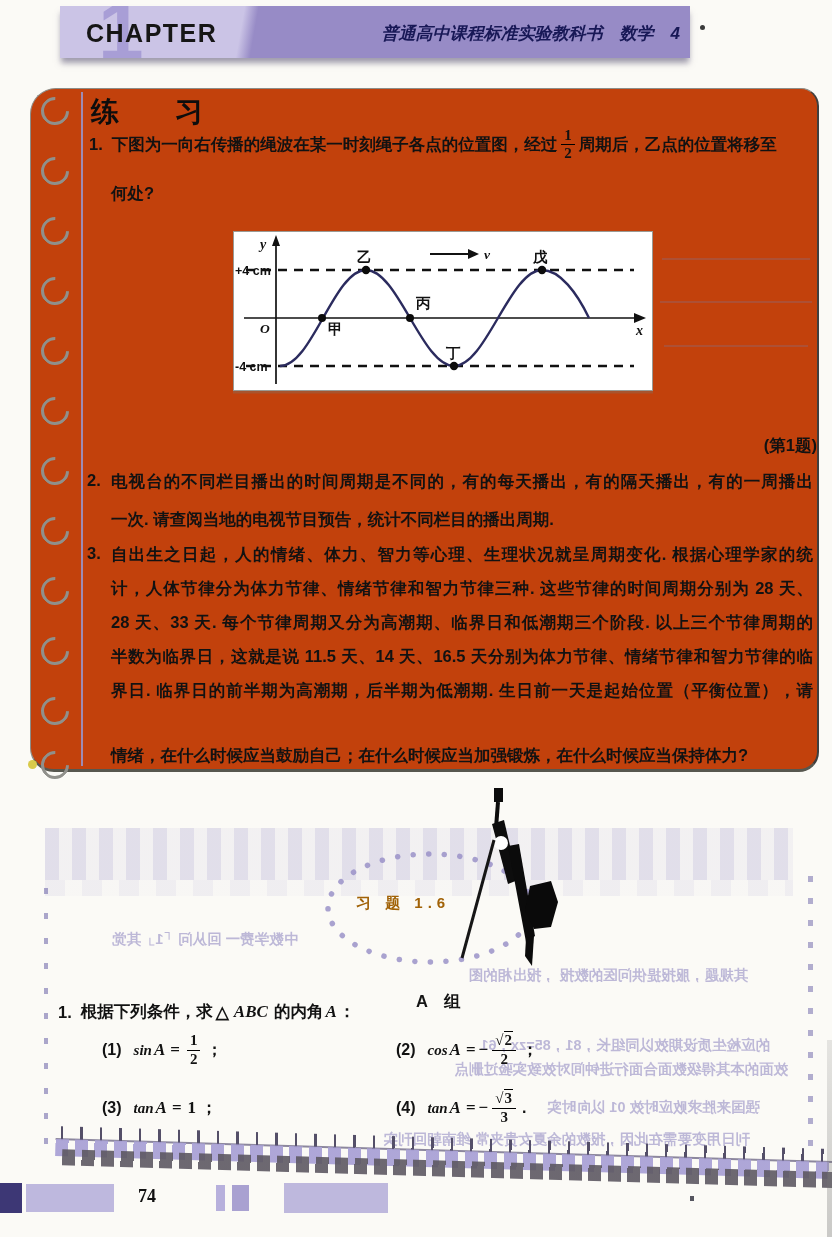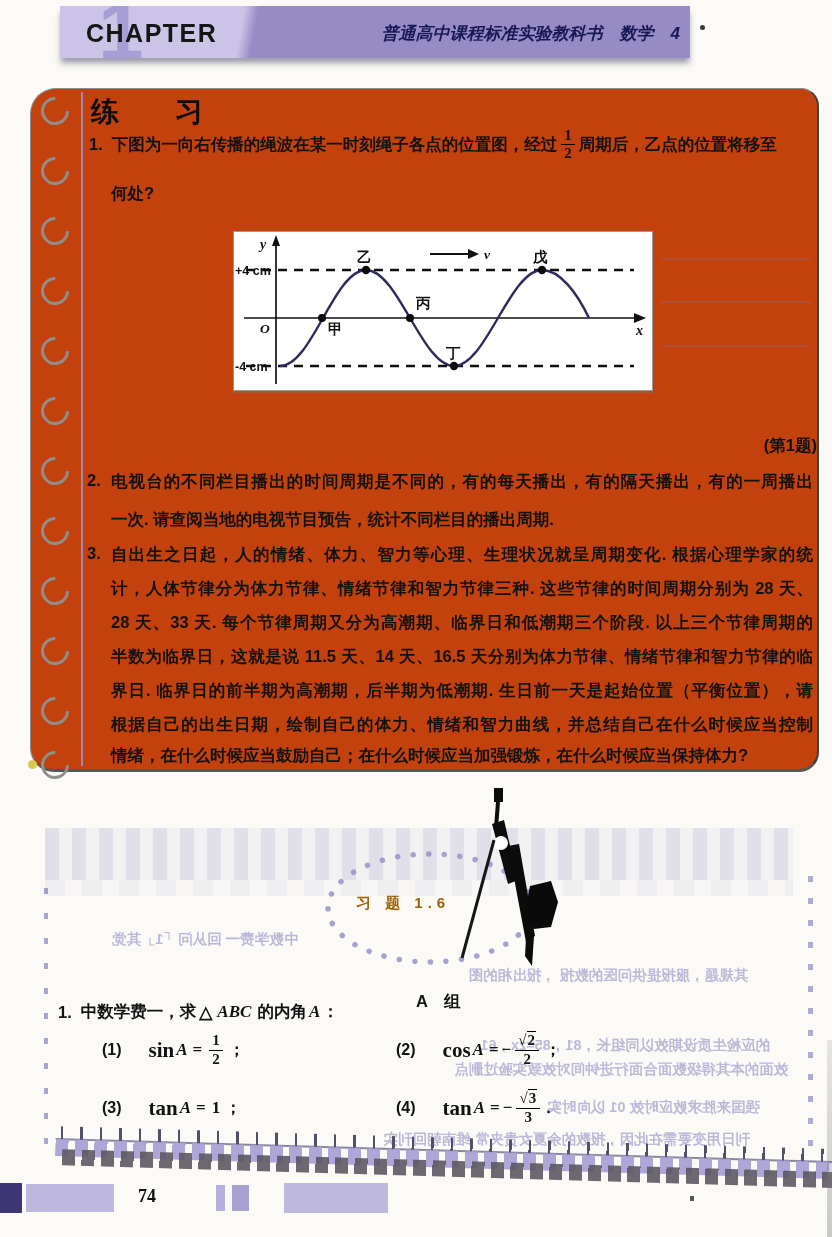--- a/index.html
+++ b/index.html
@@ -51,21 +51,21 @@
   .bt{position:absolute;transform:scaleX(-1);color:#8078ba;opacity:.5;font-size:14.5px;
        font-weight:600;filter:blur(.4px);white-space:nowrap;overflow:hidden;}
   .ex-title{position:absolute;left:356px;top:894px;font-size:15px;font-weight:900;
        letter-spacing:5px;color:#a16207;}
   .ex-group{position:absolute;left:416px;top:991px;font-size:16.5px;font-weight:800;
        letter-spacing:6px;color:#141414;}
   .stem{position:absolute;left:58px;top:1001px;display:flex;align-items:center;
        font-size:16.5px;font-weight:700;white-space:nowrap;}
   .exitem{position:absolute;display:flex;align-items:center;height:48px;
        font-size:16px;font-weight:600;white-space:nowrap;}
-  .mfunc{font-family:"Liberation Serif",serif;font-size:21px;font-weight:600;margin-left:17px;}
+  .mfunc{font-family:"Liberation Serif",serif;font-size:15px;font-weight:600;margin-left:2px;font-style:italic;}
   .mvar{font-family:"Liberation Serif",serif;font-style:italic;font-weight:700;font-size:17px;margin:0 2px;}
   .meq{font-family:"Liberation Serif",serif;font-size:17px;margin:0 3px;}
   .mneg{font-family:"Liberation Serif",serif;font-size:17px;}
   .ilabel{margin-right:10px;font-weight:700;}
   .tail{margin-left:2px;font-weight:700;}
   
   .comb{position:absolute;left:56px;top:1126px;width:790px;height:52px;
        transform:rotate(1.7deg);transform-origin:left top;}
   .comb-ticks{position:absolute;top:0;left:5px;width:100%;height:14px;
        background:repeating-linear-gradient(90deg,#544f68 0 2.5px,transparent 2.5px 19.5px);}
@@ -182,21 +182,20 @@
     </div>
 
     <div class="jl" style="top:455px">
       <span class="qnum">3.</span>
       <span>自出生之日起，人的情绪、体力、智力等心理、生理状况就呈周期变化. 根据心理学家的统</span>
     </div>
     <div class="jl" style="top:489px"><span>计，人体节律分为体力节律、情绪节律和智力节律三种. 这些节律的时间周期分别为 28 天、</span></div>
     <div class="jl" style="top:523px"><span>28 天、33 天. 每个节律周期又分为高潮期、临界日和低潮期三个阶段. 以上三个节律周期的</span></div>
     <div class="jl" style="top:557px"><span>半数为临界日，这就是说 11.5 天、14 天、16.5 天分别为体力节律、情绪节律和智力节律的临</span></div>
     <div class="jl" style="top:591px"><span>界日. 临界日的前半期为高潮期，后半期为低潮期. 生日前一天是起始位置（平衡位置），请</span></div>
-    <div class="jl" style="top:625px"><span>根据自己的出生日期，绘制自己的体力、情绪和智力曲线，并总结自己在什么时候应当控制</span></div>
     <div class="jl jl-left" style="top:656px"><span>情绪，在什么时候应当鼓励自己；在什么时候应当加强锻炼，在什么时候应当保持体力?</span></div>
   </div>
 
   <div class="ghost-line" style="left:662px;top:258px;width:148px"></div>
   <div class="ghost-line" style="left:660px;top:301px;width:152px"></div>
   <div class="ghost-line" style="left:664px;top:345px;width:144px"></div>
   <div class="ydot"></div>
 
   <div class="bleed-band"></div>
   <div class="bleed-band2"></div>
@@ -222,21 +221,21 @@
     <line x1="56" y1="54" x2="24" y2="172" stroke="#161616" stroke-width="3"></line>
     <polygon points="70,60 81,58 97,150 88,156" fill="#0b0b0b"></polygon>
     <polygon points="92,100 113,95 120,116 113,141 96,143 87,124" fill="#0a0a0a"></polygon>
     <polygon points="88,152 96,150 94,180 87,170" fill="#0b0b0b"></polygon>
   </svg>
 
   <div class="ex-group">A 组</div>
 
   <div class="stem">
     <span class="qnum-inline">1.</span>
-    <span>中数学费一，求</span>
+    <span>根据下列条件，求</span>
     <span class="meq">△</span>
     <span class="mvar">ABC</span>
     <span style="margin-left:4px">的内角</span>
     <span class="mvar">A</span>
     <span>：</span>
   </div>
 
   <div class="exitem" style="left:102px;top:1026px">
     <span class="ilabel">(1)</span>
     <span class="mfunc">sin</span>

